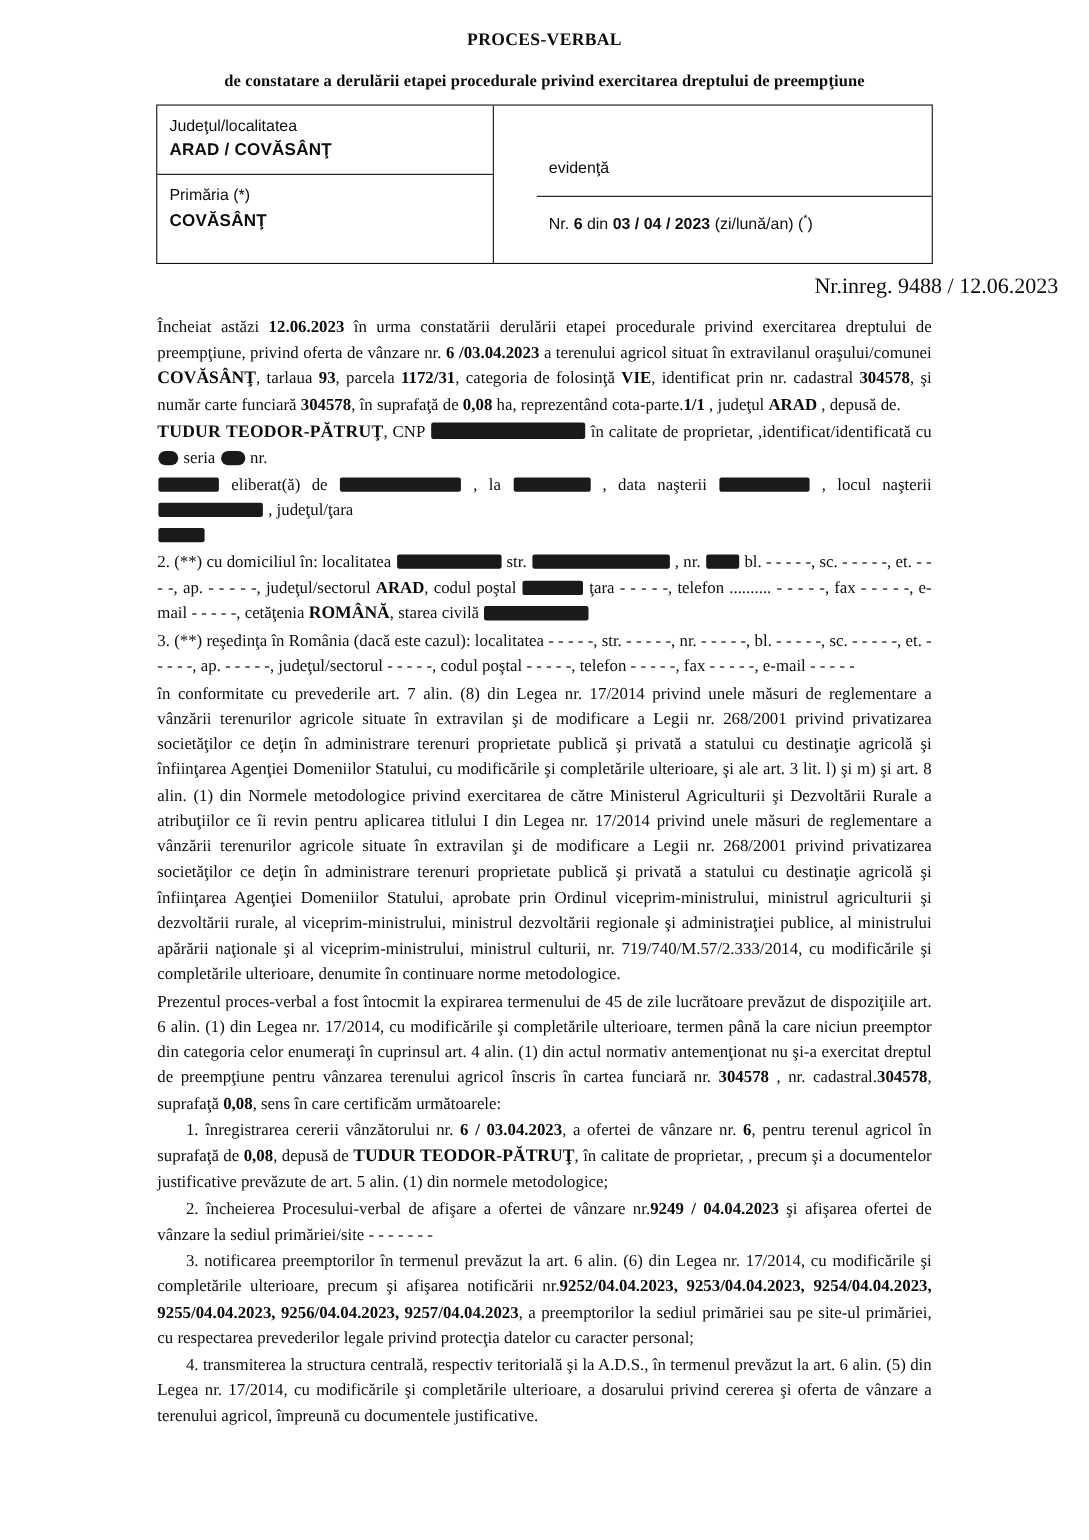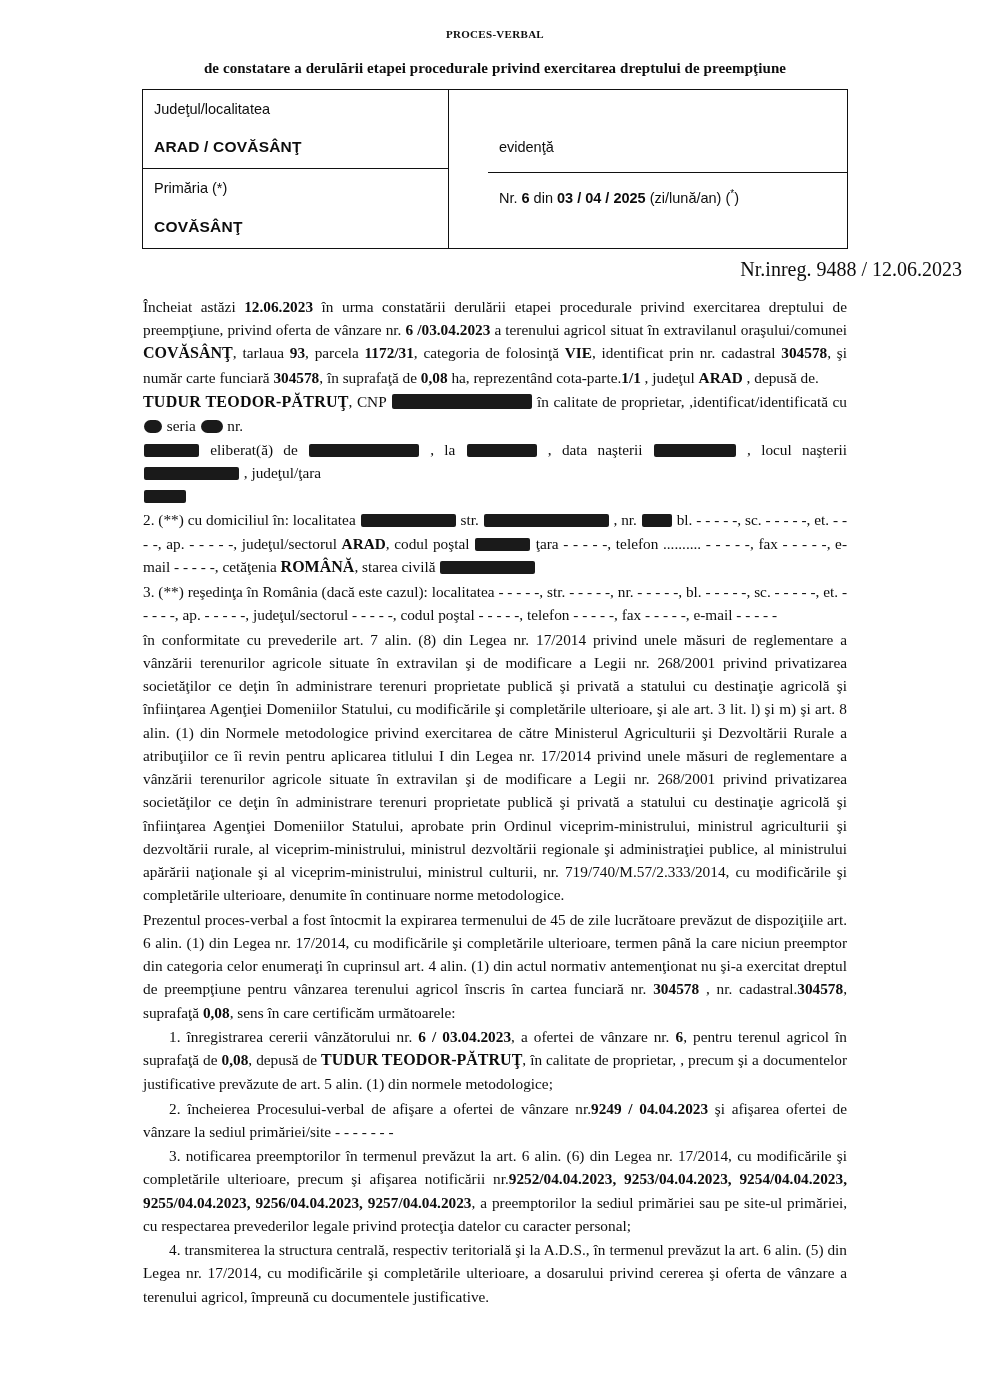--- a/index.html
+++ b/index.html
@@ -26,21 +26,21 @@
     font-size: 15.5px;
     padding: 95px 28px 0 0;
     letter-spacing: 0.1px;
   }
   .title-block {
     text-align: center;
     margin-top: 28px;
   }
   .title-main {
     font-weight: bold;
-    font-size: 11px;
+    font-size: 16px;
     letter-spacing: 0.3px;
   }
   .title-sub {
     font-weight: bold;
     font-size: 15px;
     margin-top: 20px;
     letter-spacing: 0.1px;
   }
   .form-table {
     margin: 12px 142px 0 142px;
@@ -67,21 +67,21 @@
     border-top: 1.6px solid #111;
   }
   .cell .lbl {
     display: block;
     font-size: 14.5px;
   }
   .cell .val {
     display: block;
     font-weight: bold;
     font-size: 15.5px;
-    margin-top: 16px;
+    margin-top: 0;
     letter-spacing: 0.2px;
   }
   .cell.right-top {
     padding-top: 26px;
     padding-bottom: 14px;
   }
   .cell.right-bottom {
     padding-top: 14px;
     padding-bottom: 24px;
   }
@@ -152,21 +152,21 @@
         <span class="lbl">Primăria (*)</span>
         <span class="val">COVĂSÂNŢ</span>
       </div>
     </div>
     <div class="form-right">
       <div class="cell right-top">
         <br>
         <span>evidenţă</span>
       </div>
       <div class="cell right-bottom divider">
-        <span>Nr. </span><span class="inline-b">6</span><span> din </span><span class="inline-b">03 / 04 / 2025</span><span> (zi/lună/an) (</span><span class="sup">*</span><span>)</span>
+        <span>Nr. </span><span class="inline-b">6</span><span> din </span><span class="inline-b">03 / 04 / 2023</span><span> (zi/lună/an) (</span><span class="sup">*</span><span>)</span>
       </div>
     </div>
   </div>
 
   <div class="reg-line">Nr.inreg. 9488 / 12.06.2023</div>
 
   <div class="body-text">
 
     <p><span>Încheiat astăzi </span><span class="b">12.06.2023</span><span> în urma constatării derulării etapei procedurale privind exercitarea dreptului de preempţiune, privind oferta de vânzare nr. </span><span class="b">6 /03.04.2023</span><span> a terenului agricol situat în extravilanul oraşului/comunei </span><span class="b" style="font-size:16px">COVĂSÂNŢ</span><span>, tarlaua </span><span class="b">93</span><span>, parcela </span><span class="b">1172/31</span><span>, categoria de folosinţă </span><span class="b">VIE</span><span>, identificat prin nr. cadastral </span><span class="b">304578</span><span>, şi număr carte funciară </span><span class="b">304578</span><span>, în suprafaţă de </span><span class="b">0,08</span><span> ha, reprezentând cota-parte.</span><span class="b">1/1</span><span> , judeţul </span><span class="b">ARAD</span><span> , depusă de.</span></p>
 

